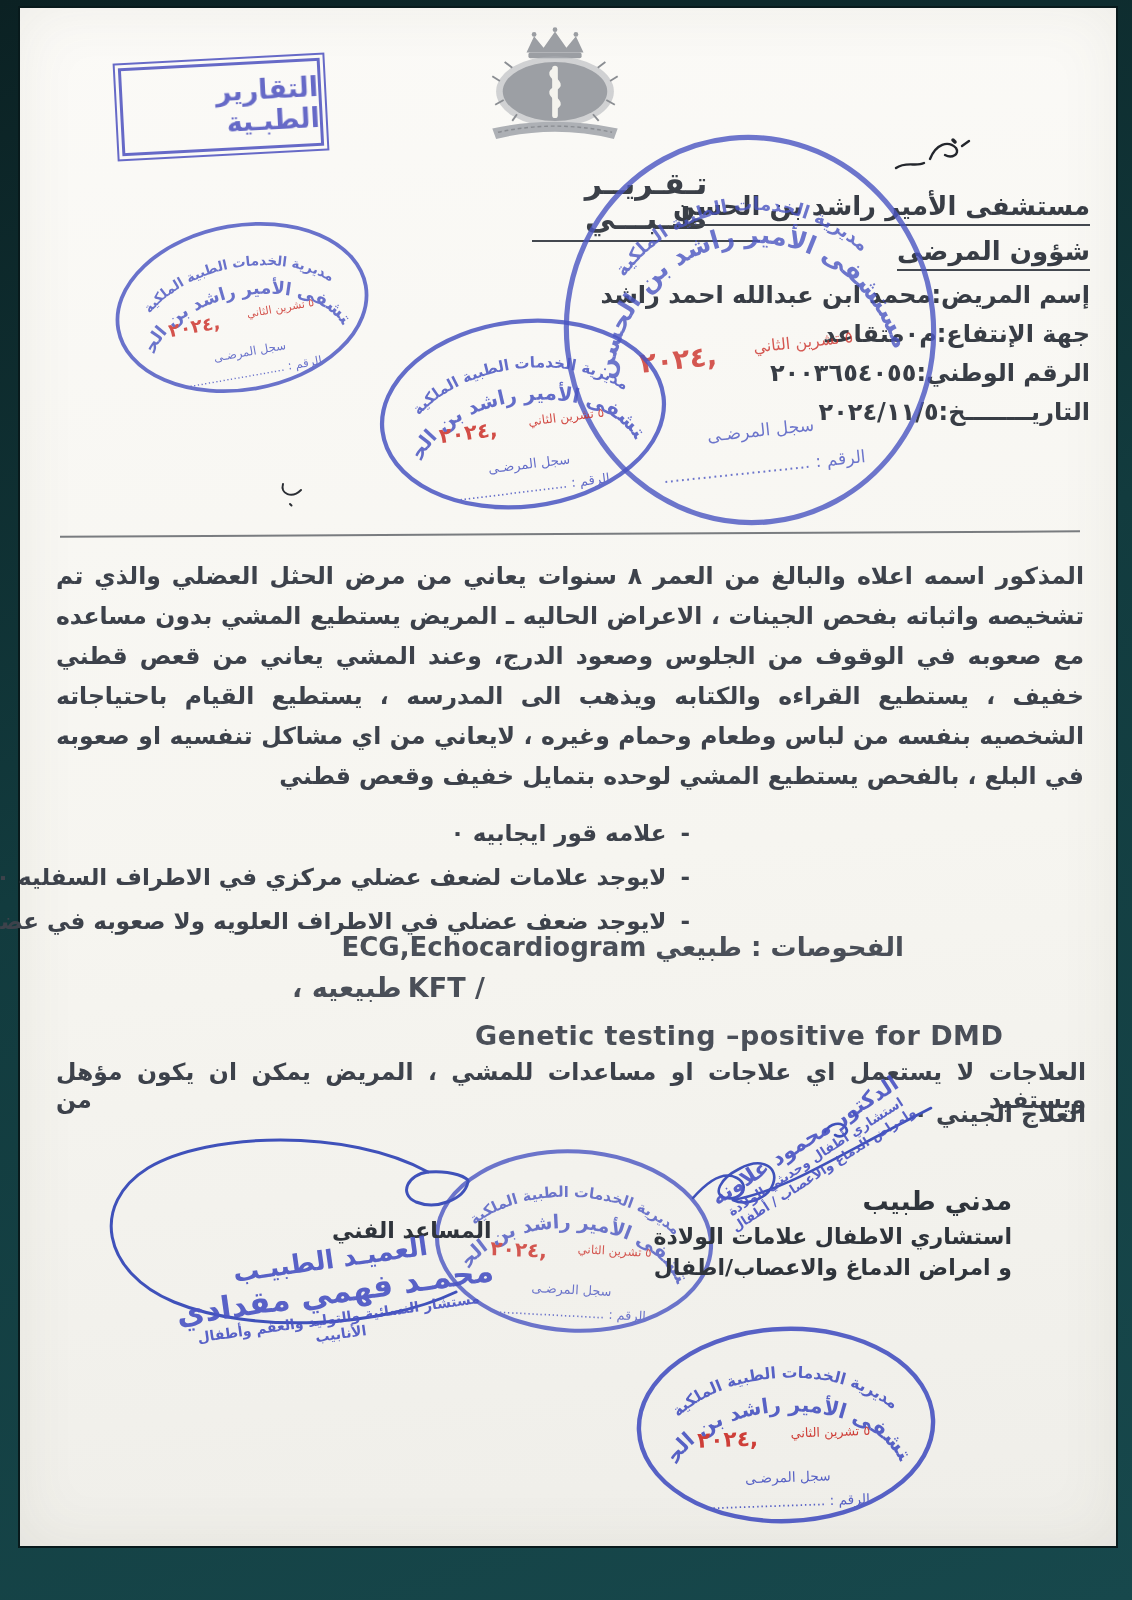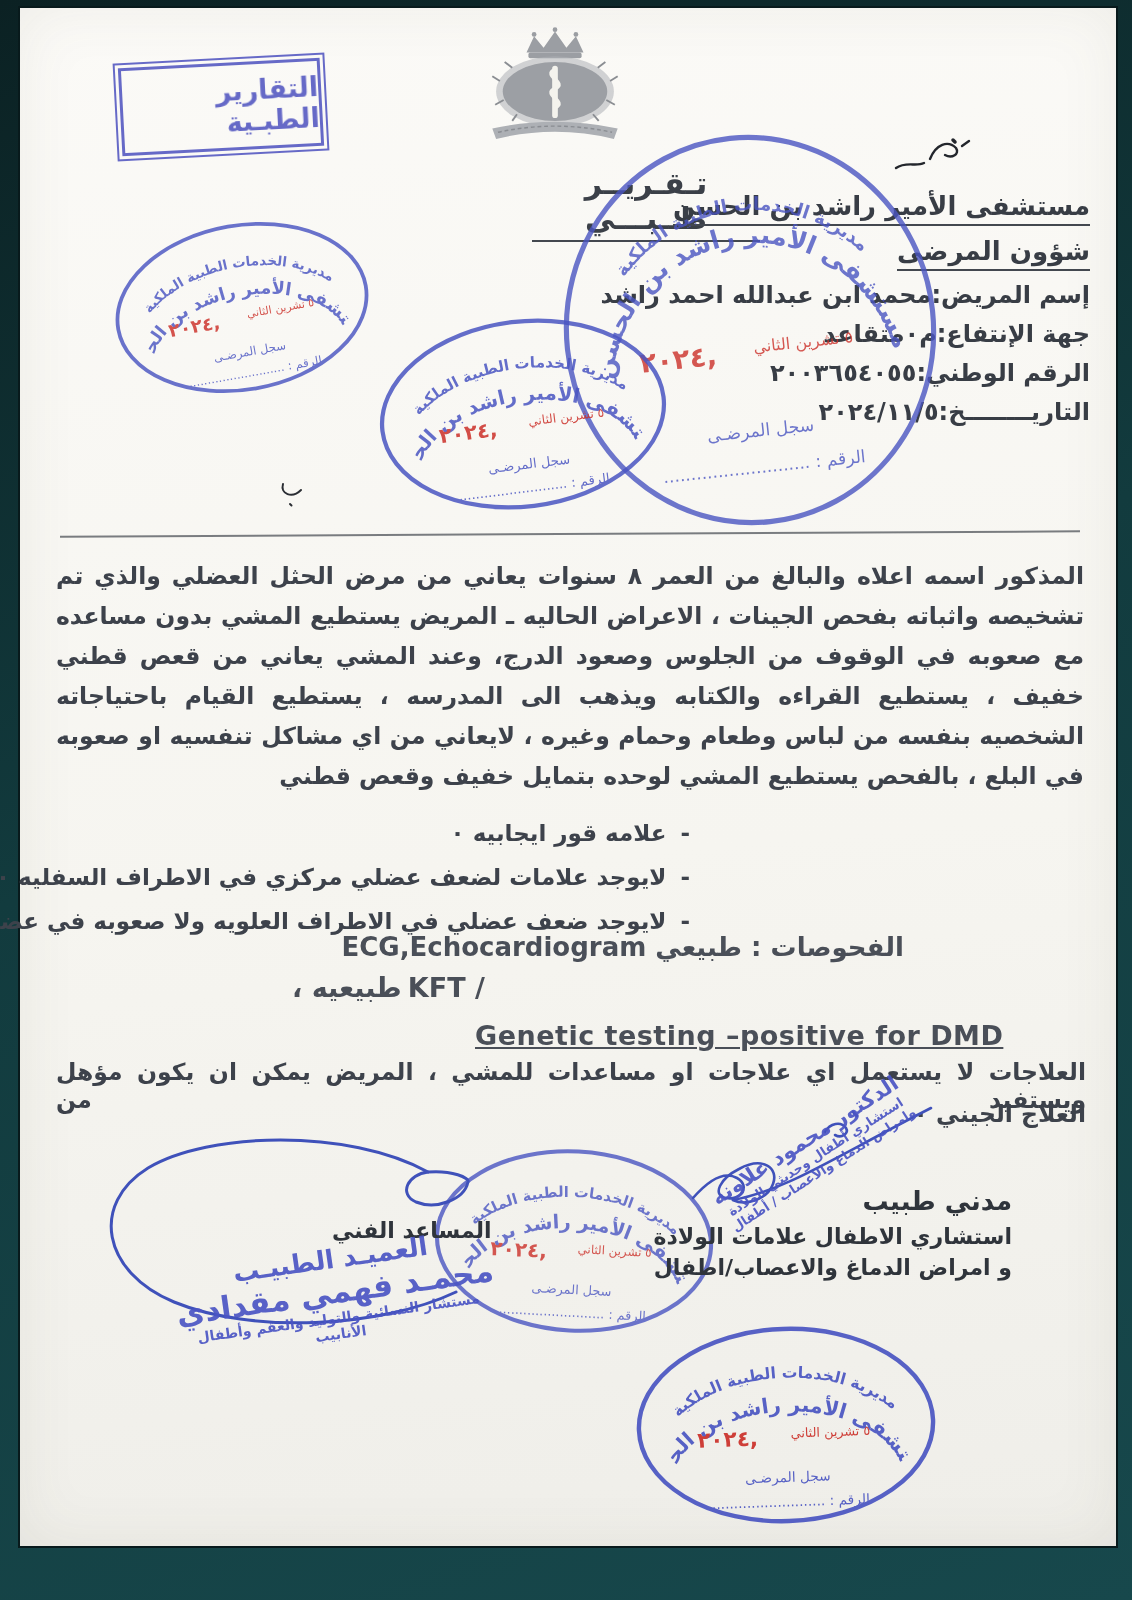--- a/index.html
+++ b/index.html
@@ -121,21 +121,21 @@
 
   <div class="abs bullet" style="top:812px;"><span class="dash">-</span><span>علامه قور ايجابيه ٠</span></div>
   <div class="abs bullet" style="top:856px;"><span class="dash">-</span><span>لايوجد علامات لضعف عضلي مركزي في الاطراف السفليه ٠</span></div>
   <div class="abs bullet" style="top:900px;"><span class="dash">-</span><span>لايوجد ضعف عضلي في الاطراف العلويه ولا صعوبه في عضلات التنفس ٠</span></div>
 
   <div class="abs labs ar" style="right:212px;top:924px;font-size:26px;">الفحوصات : طبيعي  ECG,Echocardiogram</div>
   <div class="abs labs" style="left:272px;top:964px;font-size:27px;display:flex;direction:ltr;gap:6px;">
     <span dir="rtl">طبيعيه ،</span>
     <span dir="ltr">KFT /</span>
   </div>
-  <div class="abs labs" style="left:455px;top:1012px;width:480px;text-align:center;font-size:27px;letter-spacing:.5px;text-decoration:underline;">Genetic testing –positive for DMD</div>
+  <div class="abs labs" style="left:455px;top:1012px;width:480px;text-align:center;font-size:27px;letter-spacing:.5px;">Genetic testing –positive for DMD</div>
 
   <div class="abs treat1">العلاجات لا يستعمل اي علاجات او مساعدات للمشي ، المريض يمكن ان يكون مؤهل ويستفيد من</div>
   <div class="abs treat2">العلاج الجيني ٠</div>
 
   <div class="abs oval-stamp" style="left:535px;top:118px;width:390px;height:408px;transform:rotate(-6deg);opacity:.8;">
     <svg viewBox="0 0 340 350">
       <ellipse cx="170" cy="175" rx="160" ry="168" fill="none" stroke="#4a55c2" stroke-width="4.5"></ellipse>
       <path id="sba" d="M 30 190 A 143 150 0 0 1 310 190" fill="none"></path>
       <text font-size="16" fill="#4a55c2" font-weight="600"><textPath href="#sba" startOffset="50%" text-anchor="middle">مديرية الخدمات الطبية الملكية</textPath></text>
       <path id="sbb" d="M 46 208 A 126 132 0 0 1 294 208" fill="none"></path>

